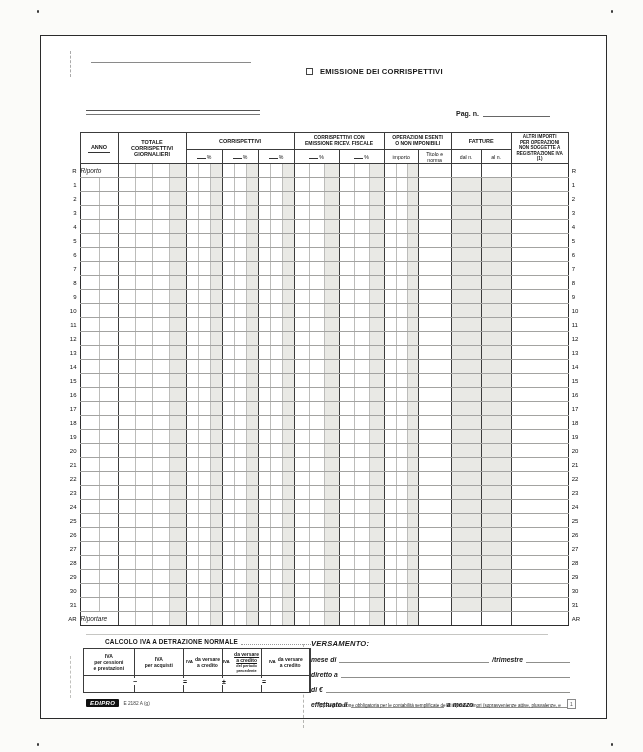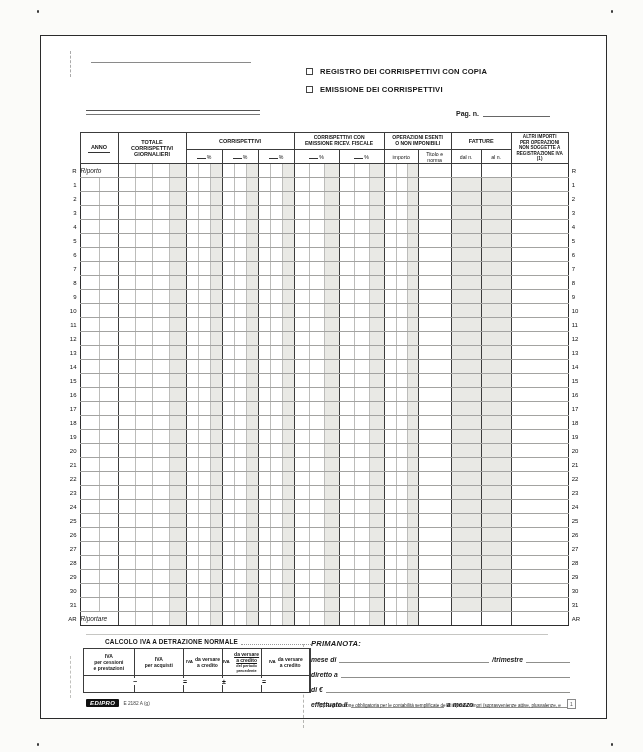--- a/index.html
+++ b/index.html
@@ -90,24 +90,20 @@
 <div class="dot" style="left:611px; top:743px;"></div>
 
 <div class="sheet">
 
   <div class="tickl"></div>
   <div class="stamp-top"></div>
   <div class="stamp-bot1"></div>
   <div class="stamp-bot2"></div>
 
   <div class="hdr">
-    <div class="cbrow">
-      <span class="cbox"></span>
-      <span>REGISTRO DEI CORRISPETTIVI CON COPIA</span>
-    </div>
     <div class="cbrow">
       <span class="cbox"></span>
       <span>EMISSIONE DEI CORRISPETTIVI</span>
     </div>
   </div>
   <div class="pag">
     <span>Pag. n.</span>
     <span class="uline ul-f"></span>
   </div>
 
@@ -1291,21 +1287,21 @@
           <div class="calc-cell"></div>
         </div>
         <span class="op" style="left: 51px;">−</span>
         <span class="op" style="left: 101px;">=</span>
         <span class="op" style="left: 140px;">±</span>
         <span class="op" style="left: 180px;">=</span>
       </div>
   </div>
 
   <div class="versamento">
-    <div class="v-title">PRIMANOTA:</div>
+    <div class="v-title">VERSAMENTO:</div>
     <div class="v-row">
       <span>mese di</span>
       <span class="v-line"></span>
       <span>/trimestre</span>
       <span class="v-line short"></span>
     </div>
     <div class="v-row">
       <span>diretto a</span>
       <span class="v-line"></span>
     </div>

